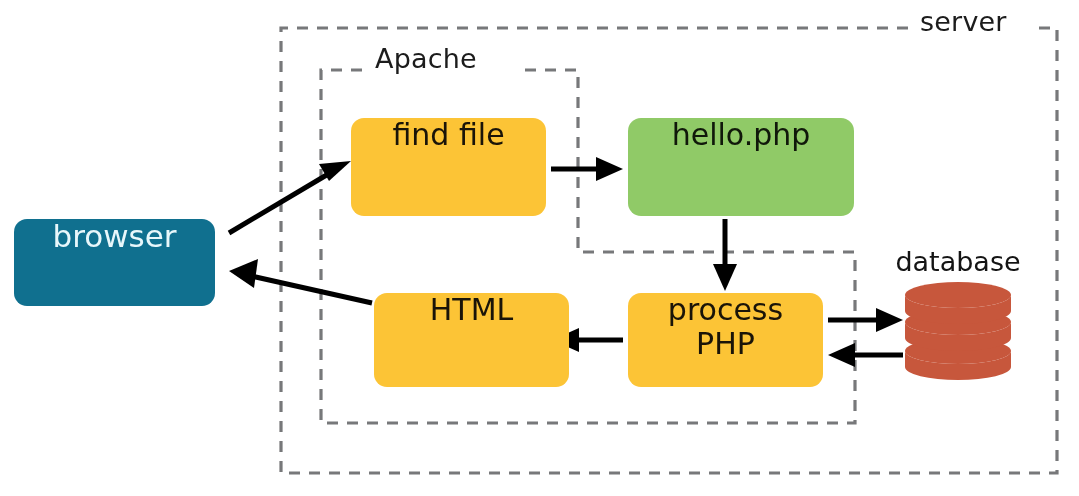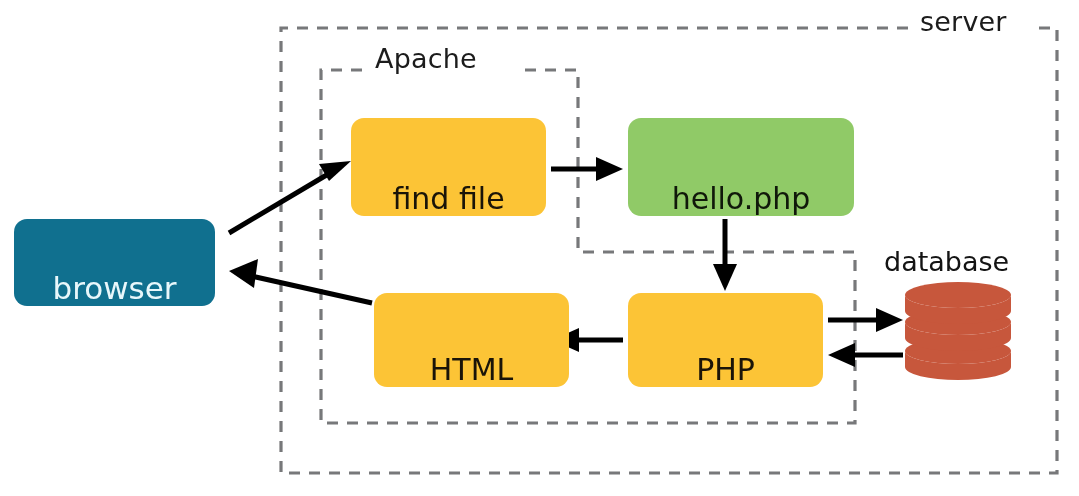--- a/index.html
+++ b/index.html
@@ -47,21 +47,21 @@
     white-space: nowrap;
     line-height: 1;
   }
   #server-label { left: 911px; top: 8px; }
   #apache-label { left: 366px; top: 45px; }
 
   
   .node {
     position: absolute;
     display: flex;
-    align-items: flex-end;
+    align-items: flex-start;
     justify-content: center;
     text-align: center;
     border-radius: 13px;
     box-sizing: border-box;
     line-height: 1.12;
   }
   .node-browser {
     background: #10708f;
     color: #e8f7fb;
     font-size: 31px;
@@ -99,21 +99,21 @@
     stroke-width: 5;
     fill: none;
     stroke-linecap: butt;
   }
   .arrow-head { fill: #000000; }
   #database-label {
     position: absolute;
     left: 884px;
     top: 248px;
     width: 148px;
-    text-align: left;
+    text-align: center;
     font-size: 27px;
     color: #141414;
     white-space: nowrap;
     line-height: 1;
   }
   #database-icon {
     position: absolute;
     left: 903px;
     top: 281px;
     width: 110px;
@@ -184,20 +184,21 @@
   <div class="node node-green" id="node-hello-php">
     <span>hello.php</span>
   </div>
 
   <div class="node node-amber" id="node-html">
     <span>HTML</span>
   </div>
 
   <div class="node node-amber" id="node-process-php">
     <span style="display:block">
+      <span style="display:block">process</span>
       <span style="display:block">PHP</span>
     </span>
   </div>
 
   <div id="database-label">database</div>
 
   <svg id="database-icon" viewBox="0 0 110 105">
     <g fill="#c7573c">
 
       <path d="M2 70 a53 13 0 0 0 106 0 L108 86 a53 13 0 0 1 -106 0 Z"></path>

